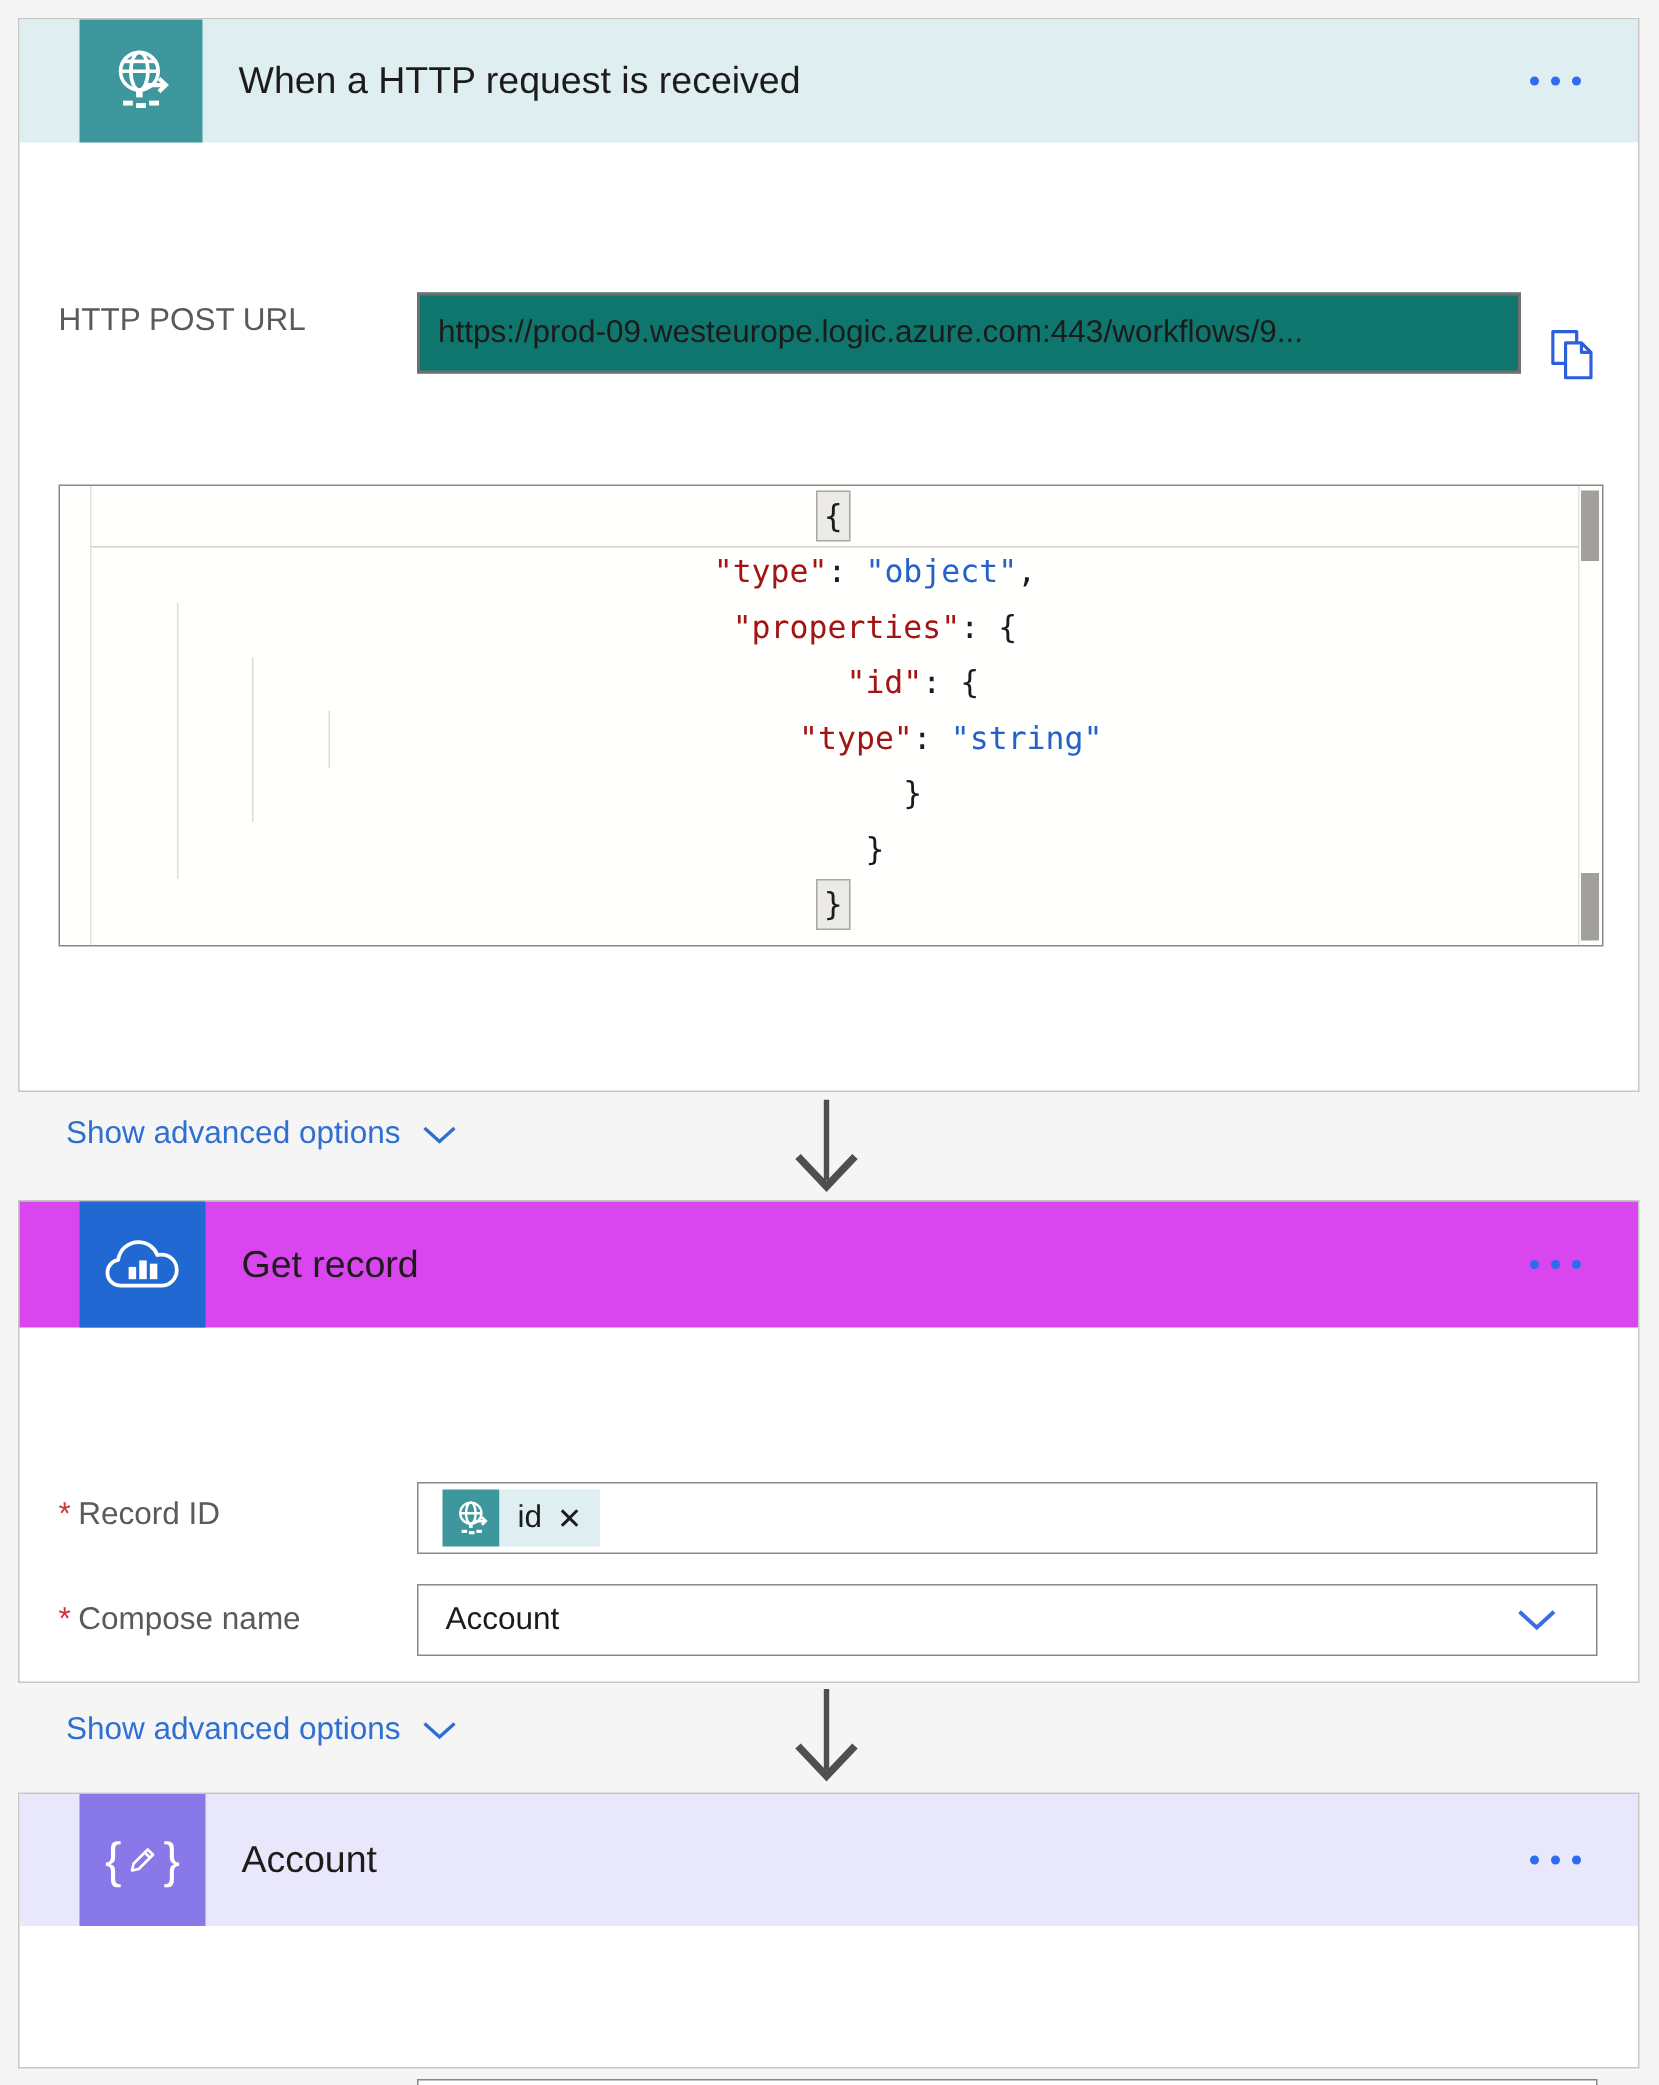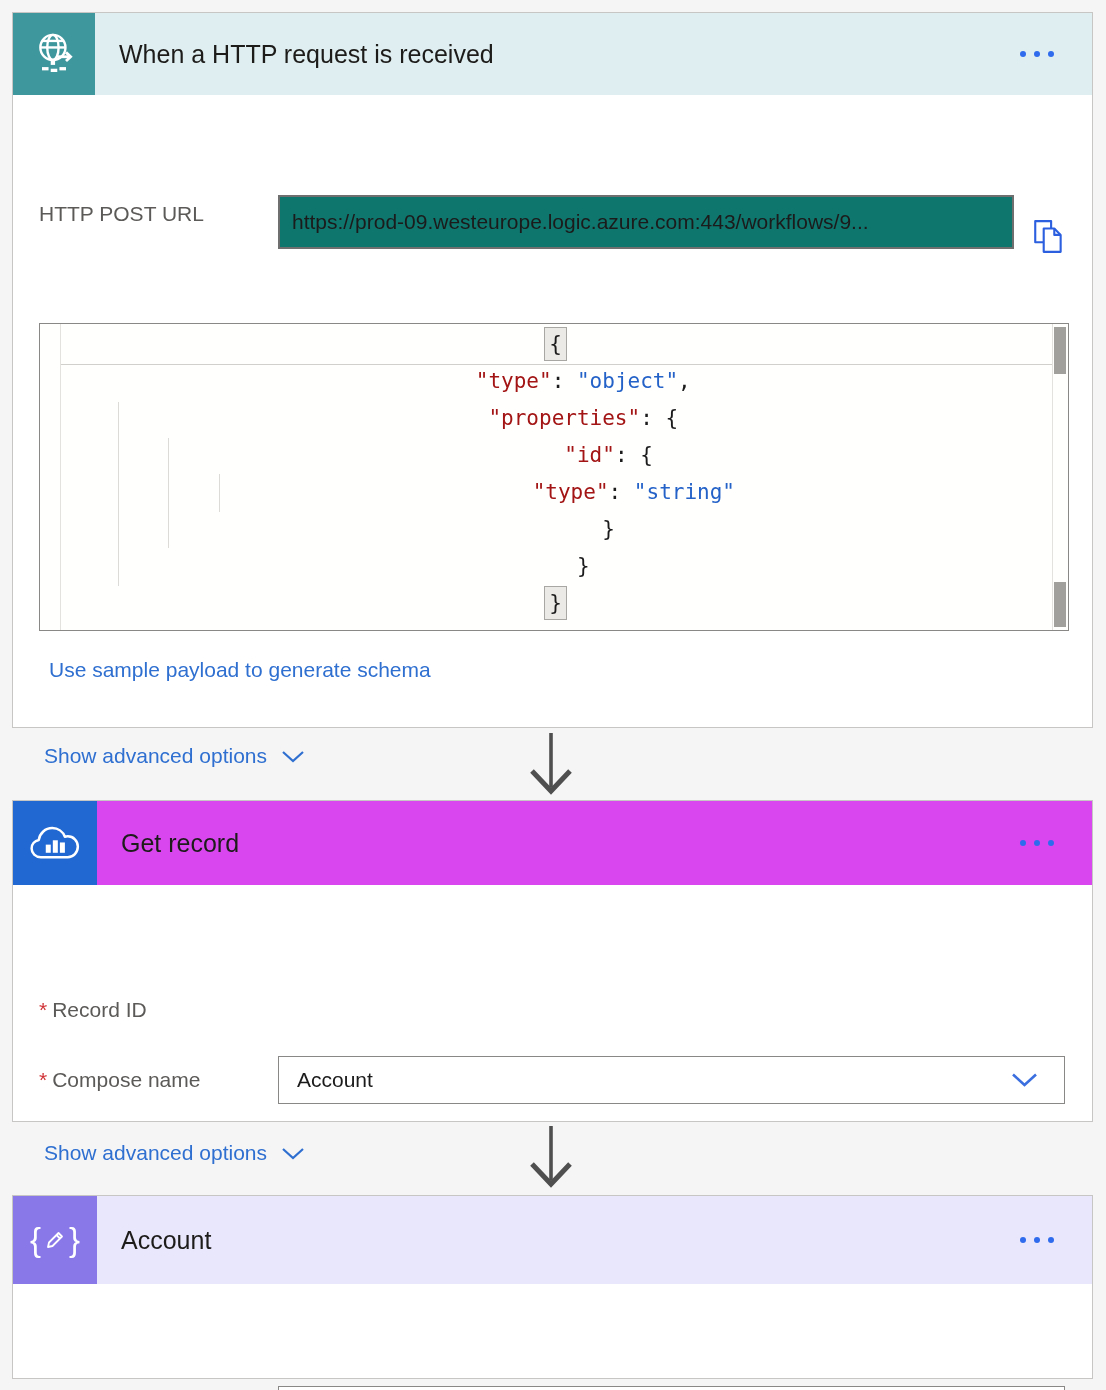--- a/index.html
+++ b/index.html
@@ -11,21 +11,21 @@
     color:#1d1c1b;
   }
   .card {
     position:absolute; left:12px; width:1081px; background:#ffffff;
     border:1px solid #c8c6c4;
   }
   #card-trigger   { top:12px;   height:716px; }
   #card-getrecord { top:800px;  height:322px; }
   #card-compose   { top:1195px; height:184px; }
 
-  .card-header { display:flex; align-items:stretch; cursor:pointer; }
+  .card-header { display:flex; align-items:stretch; cursor:pointer;padding-left:40px; }
   #card-trigger   .card-header { height:82px; background:#dfeef0; }
   #card-getrecord .card-header { height:84px; background:#d946ef; }
   #card-compose   .card-header { height:88px; background:#e9e7fb; }
 
   .icon-tile { flex:0 0 82px; display:flex; align-items:center; justify-content:center; }
   #card-trigger   .icon-tile { background:#3f979e; }
   #card-getrecord .icon-tile { flex-basis:84px; background:#2268d2; }
   #card-compose   .icon-tile { flex-basis:84px; background:#8878e8; }
 
   .header-title { flex:1; display:flex; align-items:center; padding-left:24px;
@@ -161,23 +161,20 @@
           <div class="cl i3"><span class="k">"type"</span><span>: </span><span class="v">"string"</span></div>
           <div class="cl i2"><span>}</span></div>
           <div class="cl i1"><span>}</span></div>
           <div class="cl"><span class="bm"><span>}</span></span></div>
         </div>
         <div class="sb-line"></div>
         <div class="sb-thumb t1"></div>
         <div class="sb-thumb t2"></div>
       </div>
 
-      <a class="link" style="left:36px; top:563px;">
-        <span>Use sample payload to generate schema</span>
-      </a>
 
       <a class="link" style="left:31px; top:649px;">
         <span>Show advanced options</span>
         <svg width="24" height="13" viewBox="0 0 24 13">
           <polyline points="2,2 12,11 22,2" stroke="#2e6fd0" stroke-width="2.2" fill="none"></polyline>
         </svg>
       </a>
     </div>
   </section>
 
@@ -203,20 +200,45 @@
             <i></i>
             <i></i>
           </span>
       </div>
     </div>
 
     <div style="position:relative; width:100%; height:226px;">
       <span class="field-label" style="left:26px; top:113px;">
         <span class="req">*</span><span>Record ID</span>
       </span>
+      <div class="text-input" style="top:103px; height:48px; padding-left:16px;">
+        <div class="token teal-tok">
+          <span class="tok-icon">
+            <svg width="27" height="27" viewBox="0 0 44 44">
+              <g stroke="#ffffff" stroke-width="2.6" fill="none">
+                <circle cx="21" cy="16" r="11.5"></circle>
+                <ellipse cx="21" cy="16" rx="5.2" ry="11.5"></ellipse>
+                <line x1="9.5" y1="16" x2="32.5" y2="16"></line>
+              </g>
+              <g stroke="#ffffff" stroke-width="3" fill="none">
+                <line x1="25" y1="24.5" x2="37" y2="24.5"></line>
+                <polyline points="33,20.5 37.2,24.5 33,28.5"></polyline>
+              </g>
+              <rect x="19" y="28" width="4" height="4" fill="#ffffff"></rect>
+              <rect x="11" y="34" width="6" height="3.4" fill="#ffffff"></rect>
+              <rect x="19" y="35.5" width="6" height="3.4" fill="#ffffff"></rect>
+              <rect x="27" y="34" width="6" height="3.4" fill="#ffffff"></rect>
+            </svg>
+          </span>
+          <span class="tok-body">
+            <span>id</span>
+            <i class="tok-close">✕</i>
+          </span>
+        </div>
+      </div>
 
       <span class="field-label" style="left:26px; top:183px;">
         <span class="req">*</span><span>Compose name</span>
       </span>
       <div class="text-input" style="top:171px; height:48px; padding-left:18px;">
         <span>Account</span>
         <svg class="dd-chevron" width="27" height="15" viewBox="0 0 27 15">
           <polyline points="2,2 13.5,12.5 25,2" stroke="#3b6fe0" stroke-width="2.6" fill="none"></polyline>
         </svg>
       </div>

